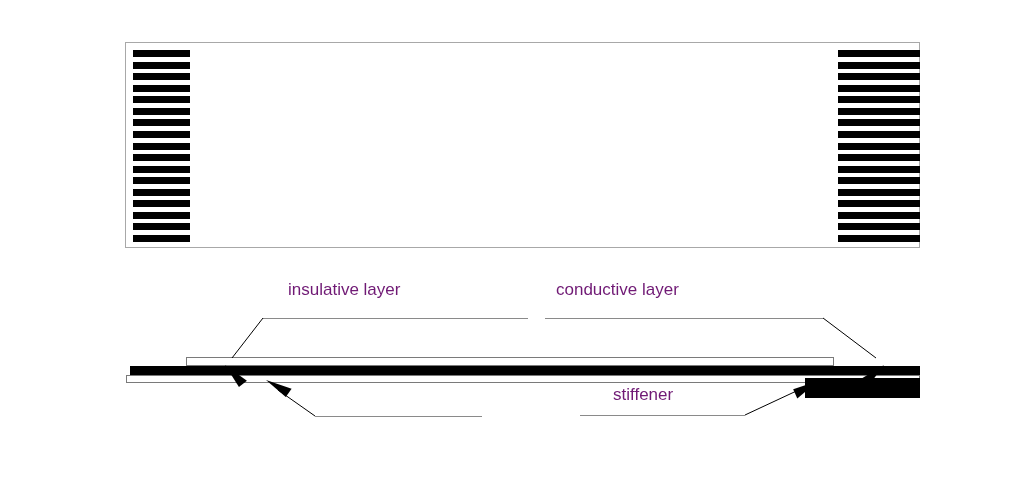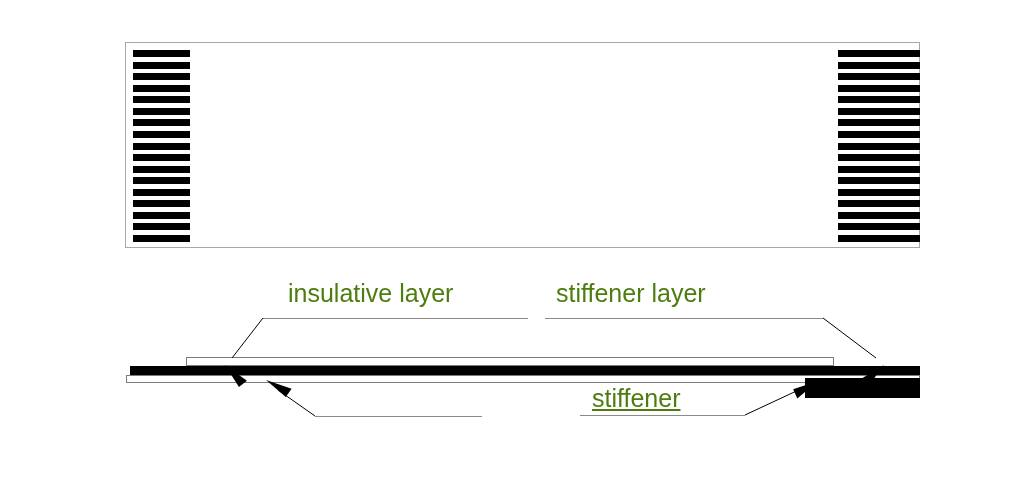--- a/index.html
+++ b/index.html
@@ -46,22 +46,22 @@
     background: #000000;
   }
   .xs-outline {
     background: #ffffff;
     border: 1px solid #7a7a7a;
   }
 
   
   .label {
     position: absolute;
-    font-size: 25px;
-    color: #4d7c0f;
+    font-size: 17px;
+    color: #701a75;
     white-space: nowrap;
     line-height: 1;
   }
   .label-underline {
     position: absolute;
     height: 1px;
     background: #8a8a8a;
   }
 
   
@@ -121,26 +121,26 @@
     </div>
 
   <div class="xs-layer xs-outline" id="xs-insulative" style="left: 186px; top: 357px; width: 648px; height: 9px;"></div>
   <div class="xs-layer xs-fill-black" id="xs-conductive" style="left: 130px; top: 366px; width: 790px; height: 9px;"></div>
   <div class="xs-layer xs-outline" id="xs-basefilm" style="left: 126px; top: 375px; width: 794px; height: 8px;"></div>
   <div class="xs-layer xs-fill-black" id="xs-stiffener" style="left: 805px; top: 378px; width: 115px; height: 20px;"></div>
 
   <div class="label" id="label-0" style="left: 288px; top: 281px;">insulative layer</div>
   <div class="label-underline" id="ul-0" style="left: 263px; top: 318px; width: 265px;"></div>
 
-  <div class="label" id="label-1" style="left: 556px; top: 281px;">stiffener layer</div>
+  <div class="label" id="label-1" style="left: 556px; top: 281px;">conductive layer</div>
   <div class="label-underline" id="ul-1" style="left: 545px; top: 318px; width: 278px;"></div>
 
   <div class="label-underline" id="ul-2" style="left: 315px; top: 416px; width: 167px;"></div>
 
-  <div class="label" id="label-3" style="left: 592px; top: 386px; text-decoration: underline;">stiffener</div>
+  <div class="label" id="label-3" style="left: 613px; top: 386px;">stiffener</div>
   <div class="label-underline" id="ul-3" style="left: 580px; top: 415px; width: 165px;"></div>
 
   <svg id="leaders" viewBox="0 0 1035 489">
       <path d="M 263,318 L 232,358" stroke="#000000" stroke-width="1" fill="none"></path>
       <polygon points="225.00,365.00 246.92,380.87 238.94,387.10" fill="#000000"></polygon>
       <path d="M 823,318 L 876,358" stroke="#000000" stroke-width="1" fill="none"></path>
       <polygon points="884.00,365.00 867.75,386.64 861.66,378.55" fill="#000000"></polygon>
       <path d="M 315,416 L 278,390" stroke="#000000" stroke-width="1" fill="none"></path>
       <polygon points="266.00,380.00 291.60,388.77 285.79,397.06" fill="#000000"></polygon>
       <path d="M 745,415 L 805,387" stroke="#000000" stroke-width="1" fill="none"></path>

